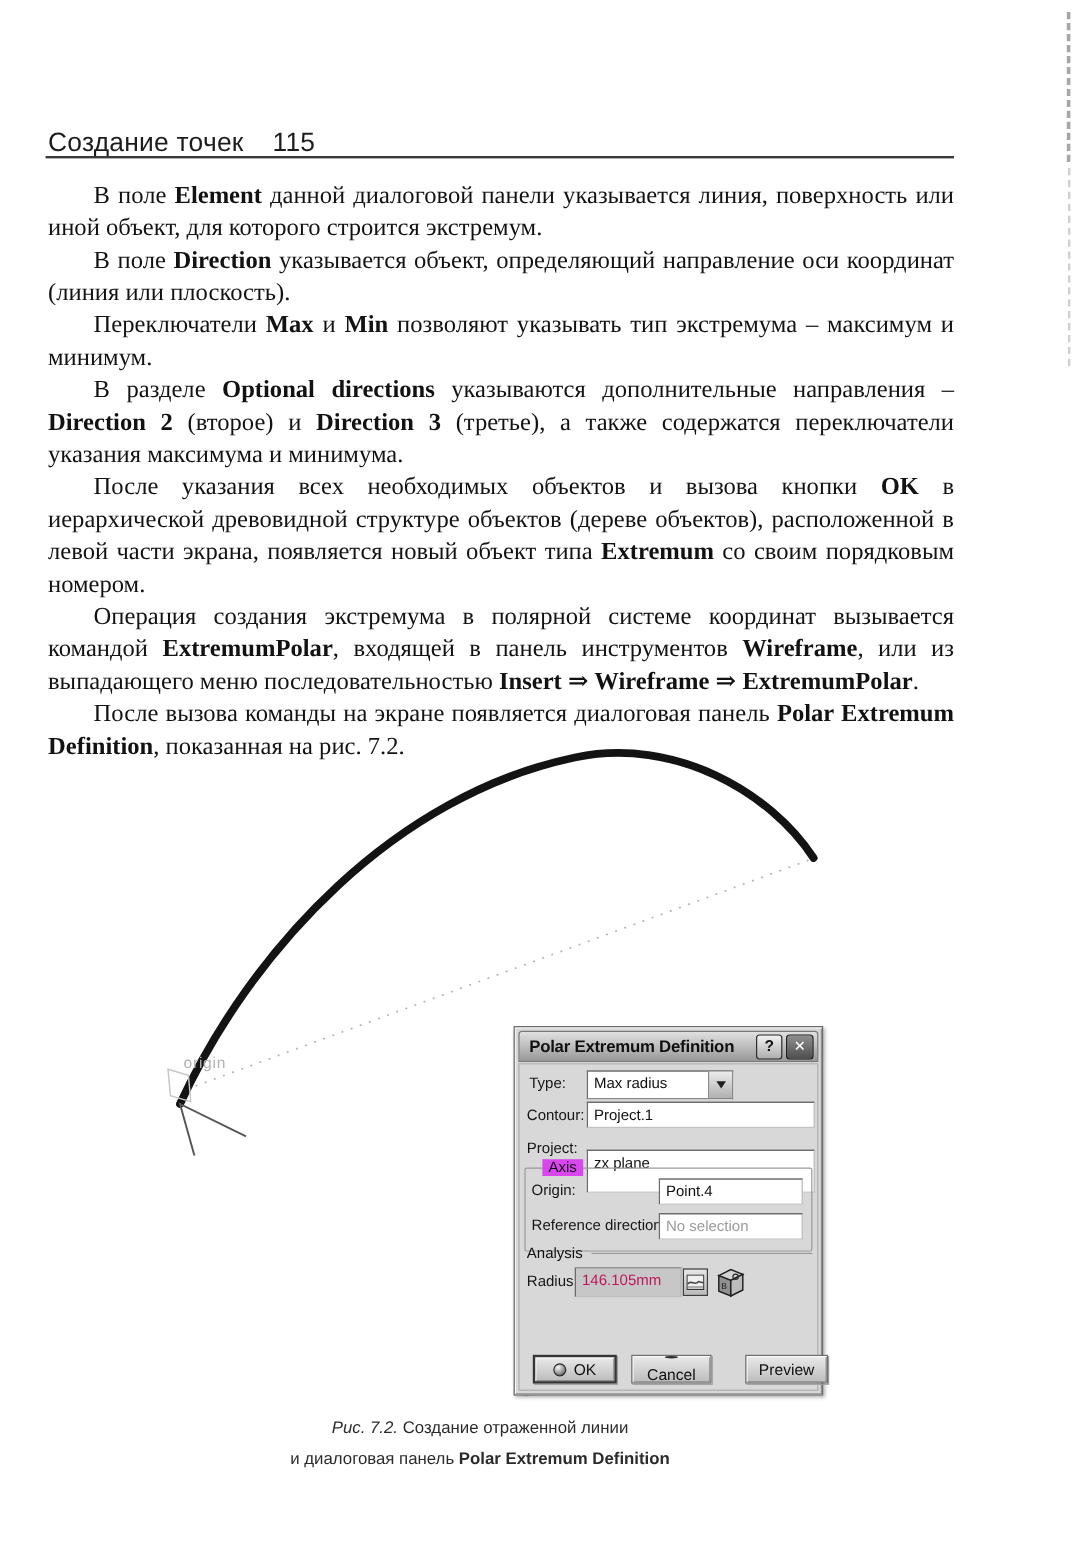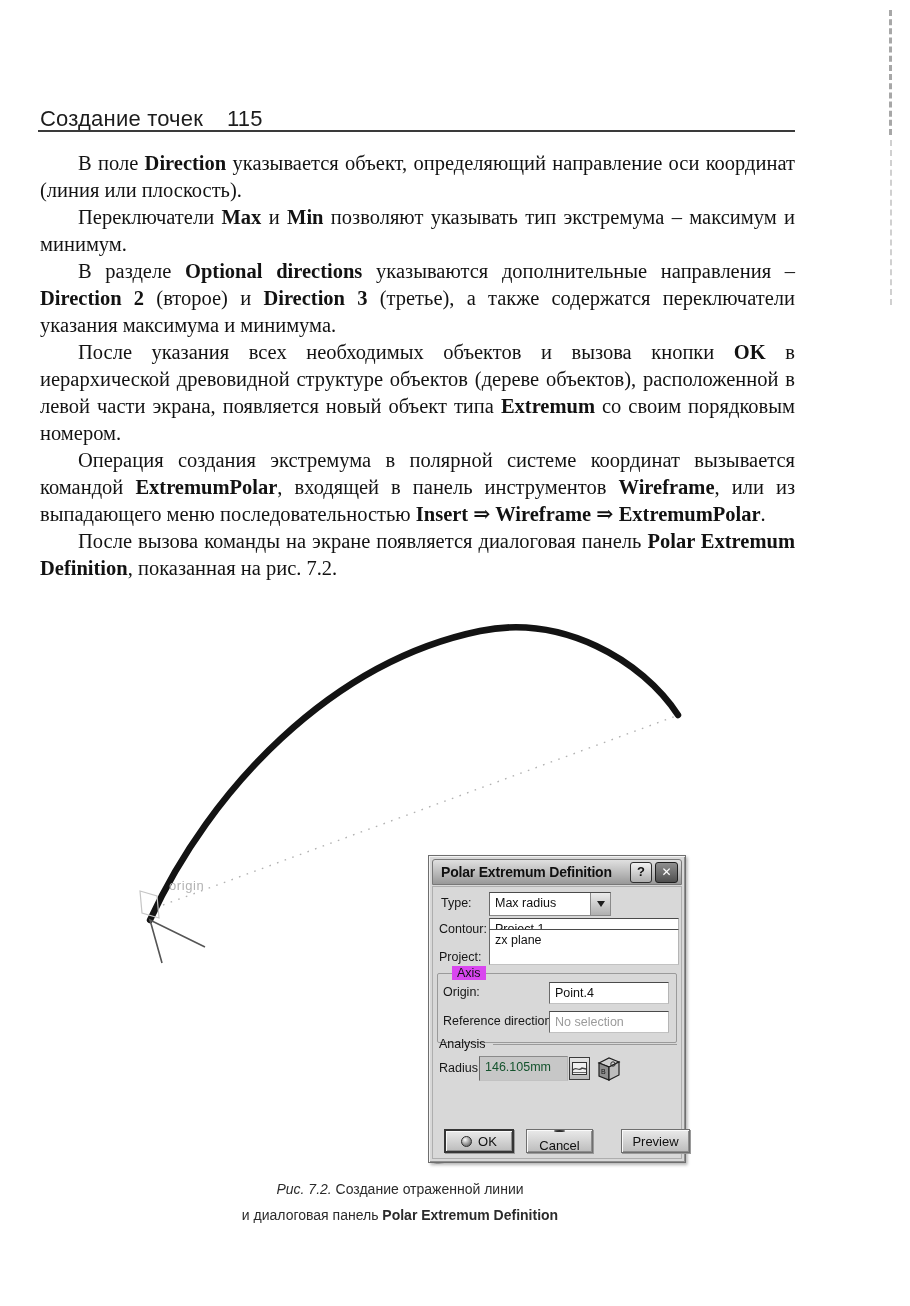--- a/index.html
+++ b/index.html
@@ -29,21 +29,21 @@
     position:absolute;top:150px;left:40px;width:755px;
     font-size:20.5px;line-height:27px;text-align:justify;color:#121212;
   }
   .text-block p{margin:0;text-indent:38px;}
 
   
   .figure-svg{position:absolute;left:80px;top:600px;width:640px;height:400px;}
   .origin-label{
     position:absolute;left:153px;top:878px;
     font-family:"Liberation Sans","DejaVu Sans",sans-serif;
-    font-size:13px;color:#b3b3b3;letter-spacing:.6px;margin-left:16px;
+    font-size:13px;color:#b3b3b3;letter-spacing:.6px;
   }
 
   
   .edge-line-top{position:absolute;left:889px;top:10px;height:125px;width:0;border-left:3px dashed #8a8a8a;opacity:.75;}
   .edge-line-bottom{position:absolute;left:890px;top:140px;height:165px;width:0;border-left:2px dashed #bdbdbd;opacity:.7;}
   .smudge{position:absolute;left:429px;top:1149px;width:40px;height:13px;background:#6a6a6a;border-radius:50%;transform:rotate(-14deg);opacity:.75;}
 
   
   .dialog{
     position:absolute;left:428px;top:855px;width:256px;height:306px;
@@ -71,21 +71,21 @@
   .dialog-body-frame{position:absolute;left:3px;top:30px;right:3px;bottom:3px;border:1px solid #aeaeae;}
 
   .dlg-label{position:absolute;white-space:nowrap;color:#161616;}
   .field{
     position:absolute;background:#fff;box-sizing:border-box;
     border-top:1.5px solid #4a4a4a;border-left:1px solid #6a6a6a;
     border-right:1px solid #b5b5b5;border-bottom:1px solid #c2c2c2;
     padding:3px 4px 0 5px;font-size:12.5px;white-space:nowrap;overflow:hidden;
   }
   .field.gray-text{color:#9b9b9b;}
-  .field.disabled{background:#c7c7c7;color:#14532d;border-top-color:#8a8a8a;}
+  .field.disabled{background:#c7c7c7;color:#be185d;border-top-color:#8a8a8a;}
 
   .dropdown{
     position:absolute;left:60px;top:36px;width:122px;height:24px;background:#fff;
     border-top:1.5px solid #4a4a4a;border-left:1px solid #6a6a6a;
     border-right:1px solid #8a8a8a;border-bottom:1px solid #8a8a8a;
     box-sizing:border-box;display:flex;align-items:stretch;
   }
   .dropdown-value{flex:1;padding:3px 0 0 5px;white-space:nowrap;overflow:hidden;}
   .dropdown-btn{
     width:19px;background:linear-gradient(180deg,#ececec,#b0b0b0);
@@ -137,20 +137,21 @@
 <body>
 
 <div class="page">
 
   <div class="runhead">
     <span>Создание точек</span><span class="pagenum">115</span>
   </div>
   <div class="headrule"></div>
 
   <div class="text-block">
+    <p><span>В поле </span><span class="b">Element</span><span> данной диалоговой панели указывается линия, поверхность или иной объект, для которого строится экстремум.</span></p>
     <p><span>В поле </span><span class="b">Direction</span><span> указывается объект, определяющий направление оси координат (линия или плоскость).</span></p>
     <p><span>Переключатели </span><span class="b">Max</span><span> и </span><span class="b">Min</span><span> позволяют указывать тип экстремума – максимум и минимум.</span></p>
     <p><span>В разделе </span><span class="b">Optional directions</span><span> указываются дополнительные направления – </span><span class="b">Direction 2</span><span> (второе) и </span><span class="b">Direction 3</span><span> (третье), а также содержатся переключатели указания максимума и минимума.</span></p>
     <p><span>После указания всех необходимых объектов и вызова кнопки </span><span class="b">OK</span><span> в иерархической древовидной структуре объектов (дереве объектов), расположенной в левой части экрана, появляется новый объект типа </span><span class="b">Extremum</span><span> со своим порядковым номером.</span></p>
     <p><span>Операция создания экстремума в полярной системе координат вызывается командой </span><span class="b">ExtremumPolar</span><span>, входящей в панель инструментов </span><span class="b">Wireframe</span><span>, или из выпадающего меню последовательностью </span><span class="b">Insert ⇒ Wireframe ⇒ ExtremumPolar</span><span>.</span></p>
     <p><span>После вызова команды на экране появляется диалоговая панель </span><span class="b">Polar Extremum Definition</span><span>, показанная на рис. 7.2.</span></p>
   </div>
 
   <svg class="figure-svg" viewBox="0 0 640 400">
     <path d="M 83 305 L 596 116" fill="none" stroke="#b2b2b2" stroke-width="1.4" stroke-dasharray="1.6 6.5"></path>
@@ -177,21 +178,21 @@
       <span class="dropdown-value">Max radius</span>
       <span class="dropdown-btn">
         <span class="tri-down"></span>
       </span>
     </div>
 
     <span class="dlg-label" style="left:10px;top:66px;">Contour:</span>
     <div class="field" style="left:60px;top:62px;width:190px;height:22px;">Project.1</div>
 
     <span class="dlg-label" style="left:10px;top:94px;">Project:</span>
-    <div class="field" style="left:60px;top:73px;width:190px;height:36px;">zx plane</div>
+    <div class="field" style="left:60px;top:102px;width:190px;height:36px;">zx plane</div>
 
     <div class="groupbox">
       <span class="groupbox-legend">Axis</span>
     </div>
     <span class="dlg-label" style="left:14px;top:129px;">Origin:</span>
     <div class="field" style="left:120px;top:126px;width:120px;height:22px;">Point.4</div>
     <span class="dlg-label" style="left:14px;top:158px;">Reference direction:</span>
     <div class="field gray-text" style="left:120px;top:155px;width:120px;height:22px;">No selection</div>
 
     <div class="analysis-head">

